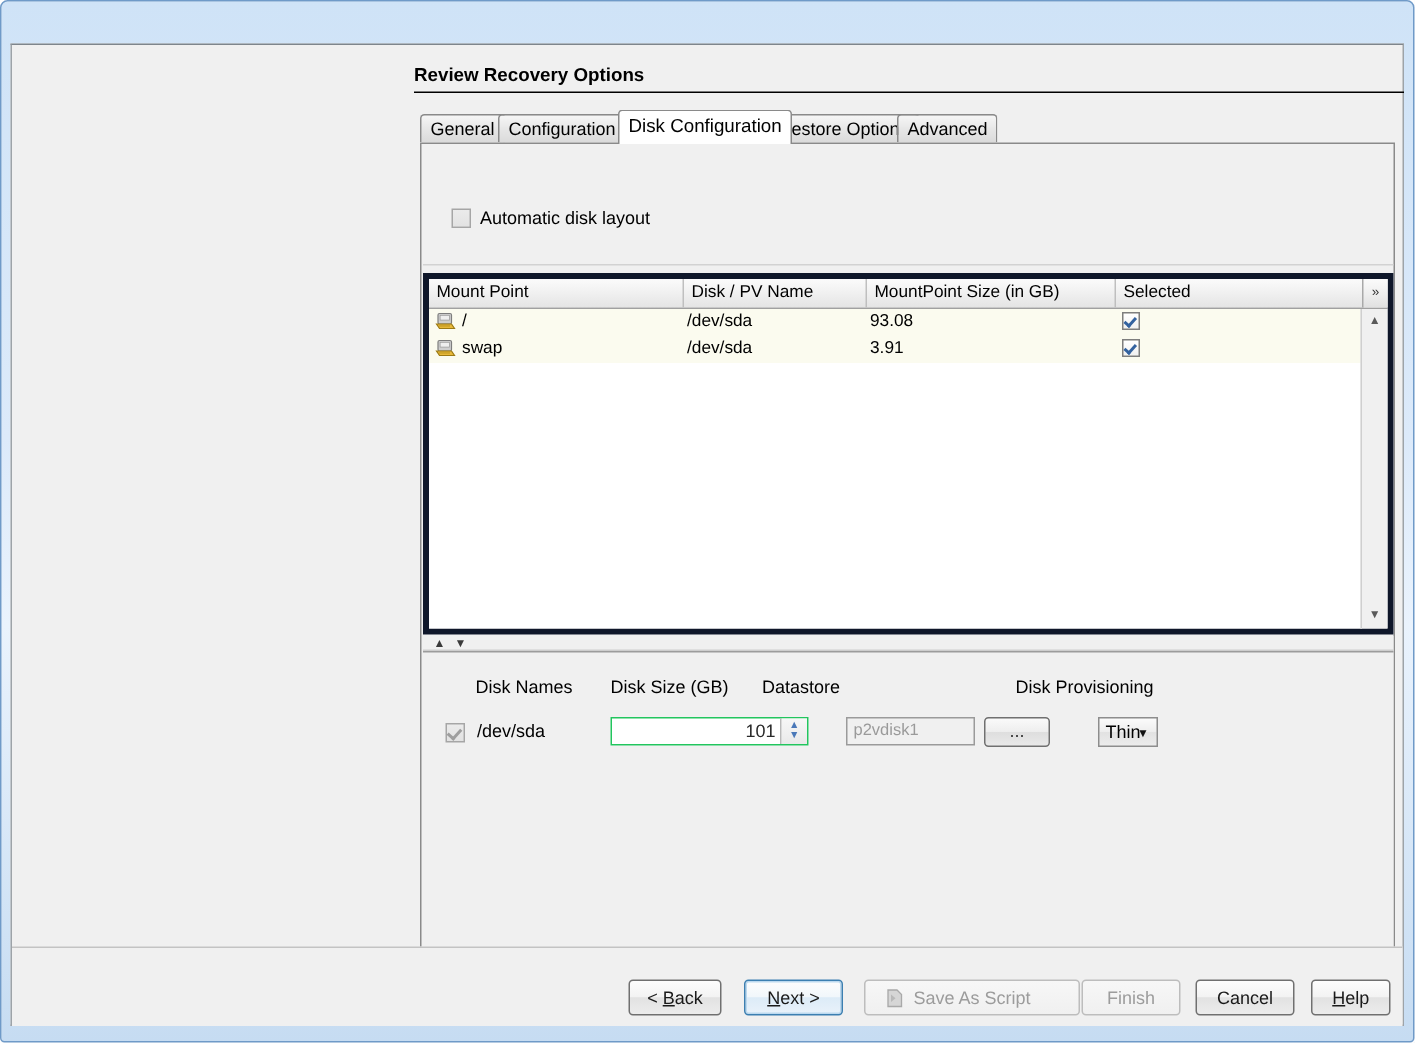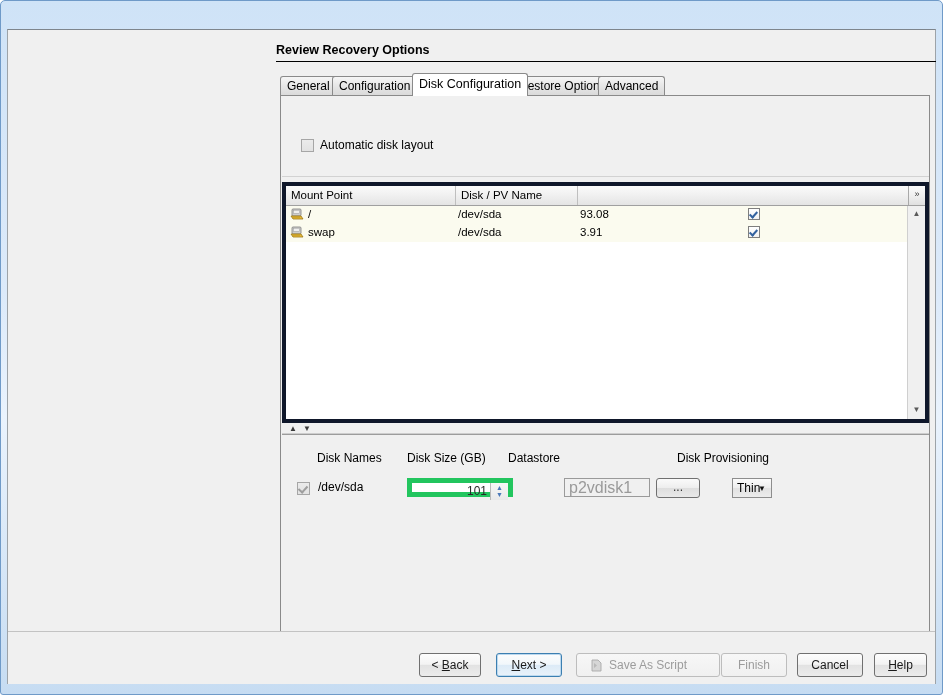--- a/index.html
+++ b/index.html
@@ -409,24 +409,24 @@
   #disk-name {
     position: absolute;
     left: 36px;
     top: 2px;
     font-size: 12px;
   }
   #disksize-wrap {
     position: absolute;
     left: 125px;
     top: 0;
-    width: 106px;
+    width: 132px;
     height: 19px;
     box-sizing: border-box;
-    border: 5px solid #22c55e;
+    border: 1px solid #22c55e;
     background: #ffffff;
   }
   #disksize-value {
     position: absolute;
     right: 21px;
     top: 0;
     line-height: 17px;
     font-size: 12px;
     color: #2a2a2a;
   }
@@ -453,21 +453,21 @@
     position: absolute;
     left: 282px;
     top: 0;
     width: 86px;
     height: 19px;
     box-sizing: border-box;
     border: 1px solid #9a9a9a;
     background: #f0f0f0;
     line-height: 17px;
     padding-left: 4px;
-    font-size: 16px;
+    font-size: 11px;
     color: #9a9a9a;
   }
   #datastore-browse {
     position: absolute;
     left: 374px;
     top: 0;
     width: 44px;
     height: 20px;
     box-sizing: border-box;
     border: 1px solid #707070;
@@ -572,20 +572,22 @@
         <div id="autolayout-row">
           <div class="wincheck"></div>
           <div id="autolayout-label">Automatic disk layout</div>
         </div>
         <div id="autolayout-sep"></div>
 
         <div id="table-area">
           <div id="table-head">
             <div class="th" style="left:0px; width:170px;">Mount Point</div>
             <div class="th" style="left:170px; width:122px;">Disk / PV Name</div>
+            <div class="th" style="left:292px; width:166px;">MountPoint Size (in GB)</div>
+            <div class="th" style="left:458px; width:172px; border-right:none;">Selected</div>
             <div id="colchooser">»</div>
           </div>
 
           <div id="rows">
             <div class="trow">
               <div class="cell" style="left:0; width:170px;">
                 <svg class="mp-icon" viewBox="0 0 14 13">
                   <rect x="2" y="1" width="9" height="7" rx="1" fill="#cfcfcf" stroke="#7d7d7d" stroke-width="0.8"></rect>
                   <rect x="3.4" y="2.2" width="6.2" height="3.2" fill="#efefef" stroke="#9a9a9a" stroke-width="0.5"></rect>
                   <path d="M1 8 L11 8 L13 11 L3 11 Z" fill="#e8b93a" stroke="#9c7a14" stroke-width="0.8"></path>

